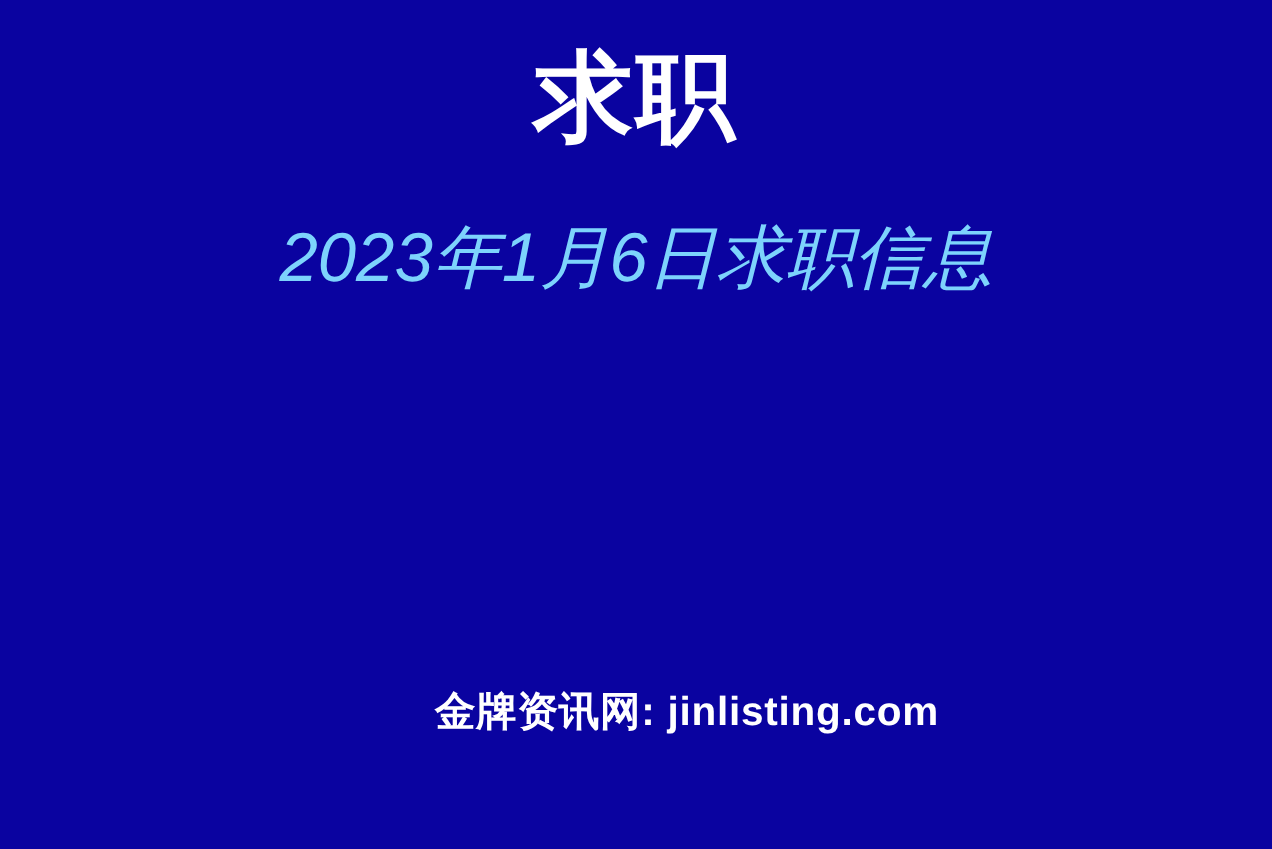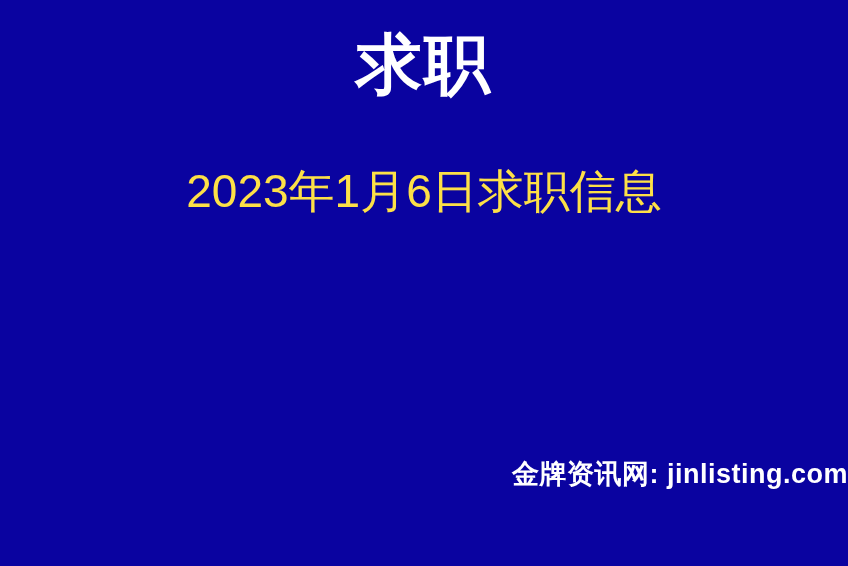--- a/index.html
+++ b/index.html
@@ -34,25 +34,26 @@
     font-size: 66px;
     font-weight: 700;
     line-height: 1.12;
     letter-spacing: 2px;
     white-space: nowrap;
   }
 
   
   .body-block {
     position: absolute;
-    top: 168px;
+    top: 148px;
     left: 0;
     width: 100%;
     text-align: center;
-    color: #fde047;
+    color: #7dd3fc;
+    font-style: italic;
   }
 
   .body-line {
     white-space: nowrap;
     line-height: 1;
   }
 
   .body-line-1 {
     font-size: 46px;
     font-weight: 500;
@@ -65,21 +66,21 @@
     font-weight: 700;
     letter-spacing: 0px;
   }
 
   
   .footer {
     position: absolute;
     top: 456px;
     left: 0;
     width: 100%;
-    text-align: right;
+    text-align: center;
     padding-left: 68px;
     box-sizing: border-box;
     color: #ffffff;
     font-size: 27px;
     font-weight: 700;
     letter-spacing: 0.5px;
     white-space: nowrap;
   }
 </style>
 </head>

